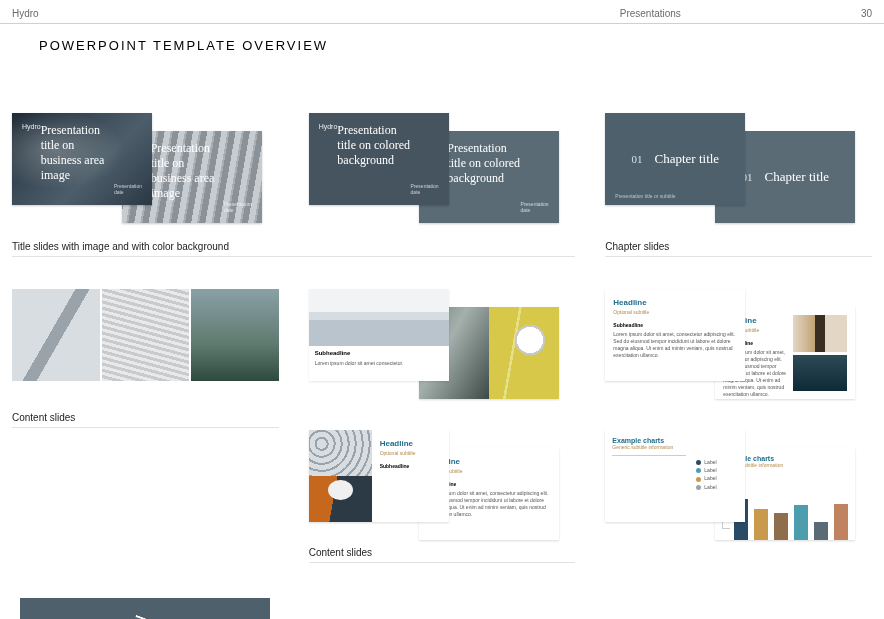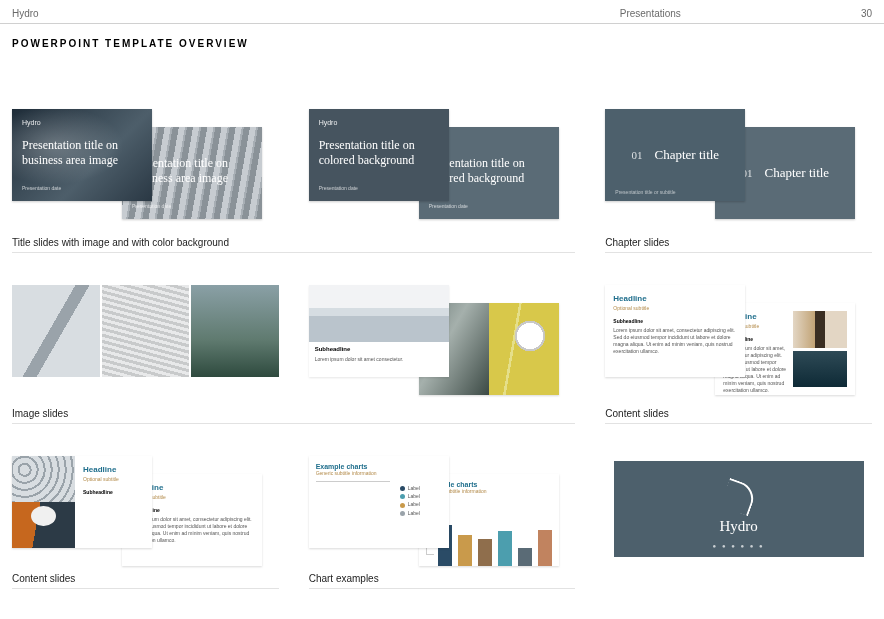--- a/index.html
+++ b/index.html
@@ -14,24 +14,25 @@
     display: flex;
     padding: 8px 12px 4px 12px;
     border-bottom: 1px solid #d0d0d0;
     font-size: 10px;
     color: #6a6a6a;
   }
   .top-bar .brand { flex: 1; }
   .top-bar .section { flex: 0 0 auto; margin-right: 180px; }
   .top-bar .page { flex: 0 0 auto; }
   h1.page-title {
-    font-size: 10px;
-    font-weight: 700;
+    font-size: 13px;
+    font-weight: 400;
     letter-spacing: 2px;
     padding: 14px 12px 60px 12px;
+    margin-left: 27px;
   }
   .grid {
     display: grid;
     grid-template-columns: repeat(3, 1fr);
     column-gap: 30px;
     row-gap: 30px;
     padding: 0 12px 20px 12px;
   }
   .cell { }
   .thumb-stack {
@@ -55,21 +56,21 @@
     color: #222;
     padding: 6px 0 4px 0;
     border-bottom: 1px solid #e2e2e2;
   }
   
   .slide-dark {
     background: linear-gradient(135deg,#344653,#4e616d);
     color: #fff;
     padding: 10px 10px;
     display: flex;
-    flex-direction: column;
+    flex-direction: row;
   }
   .slide-dark .logo-mini { font-size: 7px; opacity: .9; margin-bottom: 12px; }
   .slide-dark .title-text { font-family: Georgia, serif; font-size: 12px; line-height: 1.25; }
   .slide-dark .footer-note { margin-top: auto; font-size: 5px; opacity: .7; }
   .slide-slate { background: #5a6b76; }
   .slide-img-industrial {
     background:
       radial-gradient(ellipse at 30% 40%, rgba(255,255,255,.25), transparent 50%),
       linear-gradient(135deg,#1e2c38,#4d5e6a 60%,#2a3844);
   }
@@ -297,23 +298,20 @@
       </div>
       <div class="thumb front content-slide">
         <div class="hd">Headline</div>
         <div class="sub">Optional subtitle</div>
         <div class="section-h">Subheadline</div>
         <div>Lorem ipsum dolor sit amet, consectetur adipiscing elit. Sed do eiusmod tempor incididunt ut labore et dolore magna aliqua. Ut enim ad minim veniam, quis nostrud exercitation ullamco.</div>
       </div>
     </div>
   </div>
 
-  <div style="grid-column:1 / span 2; margin-top:-24px;">
-    <div class="caption">Image slides</div>
-  </div>
   <div style="margin-top:-24px;">
     <div class="caption">Content slides</div>
   </div>
 
   <div class="cell">
     <div class="thumb-stack thumb-stack-tall">
       <div class="thumb back content-slide">
         <div class="hd">Headline</div>
         <div class="sub">Optional subtitle</div>
         <div class="section-h">Subheadline</div>
@@ -394,21 +392,20 @@
           </div>
           <div class="legend-dots">
             <span class="d-navy">Label</span>
             <span class="d-teal">Label</span>
             <span class="d-amber">Label</span>
             <span class="d-grey">Label</span>
           </div>
         </div>
       </div>
     </div>
-    <div class="caption">Chart examples</div>
   </div>
 
   <div class="cell">
     <div style="height:105px;display:flex;align-items:center;">
       <div class="end-slide">
         <div class="logo-big"></div>
         <div class="brand-txt">Hydro</div>
         <div class="dots">● ● ● ● ● ●</div>
       </div>
     </div>

